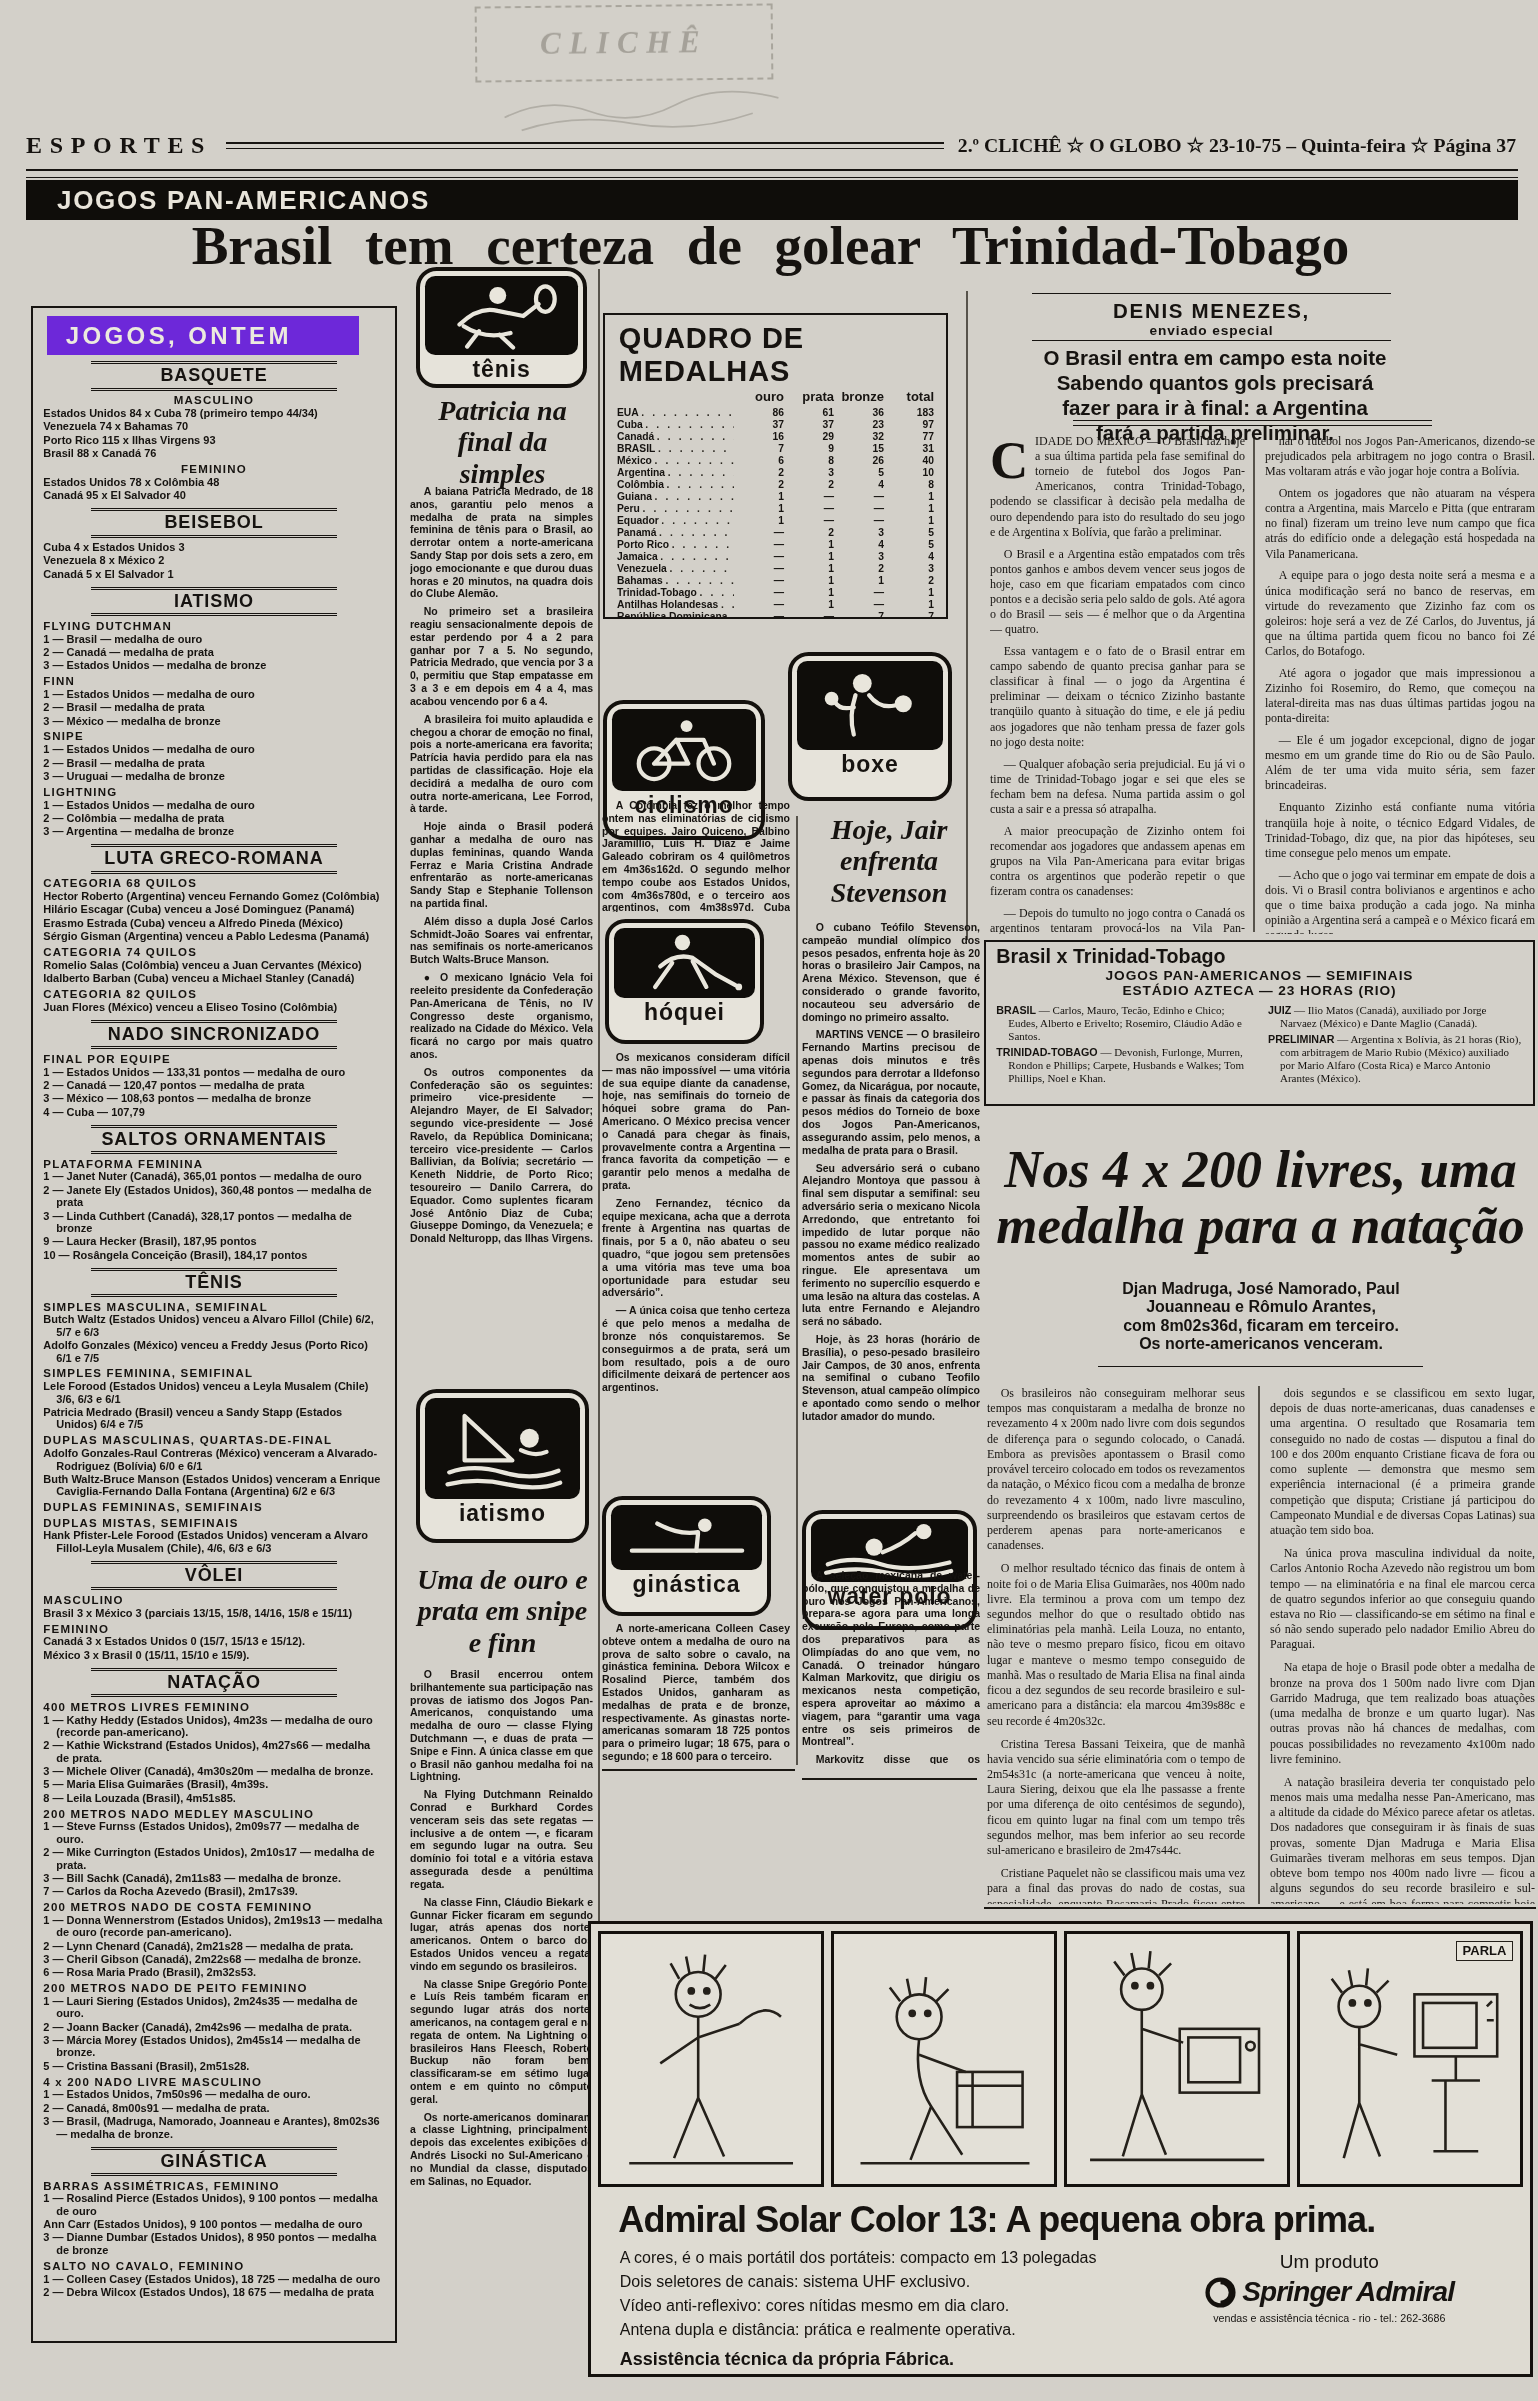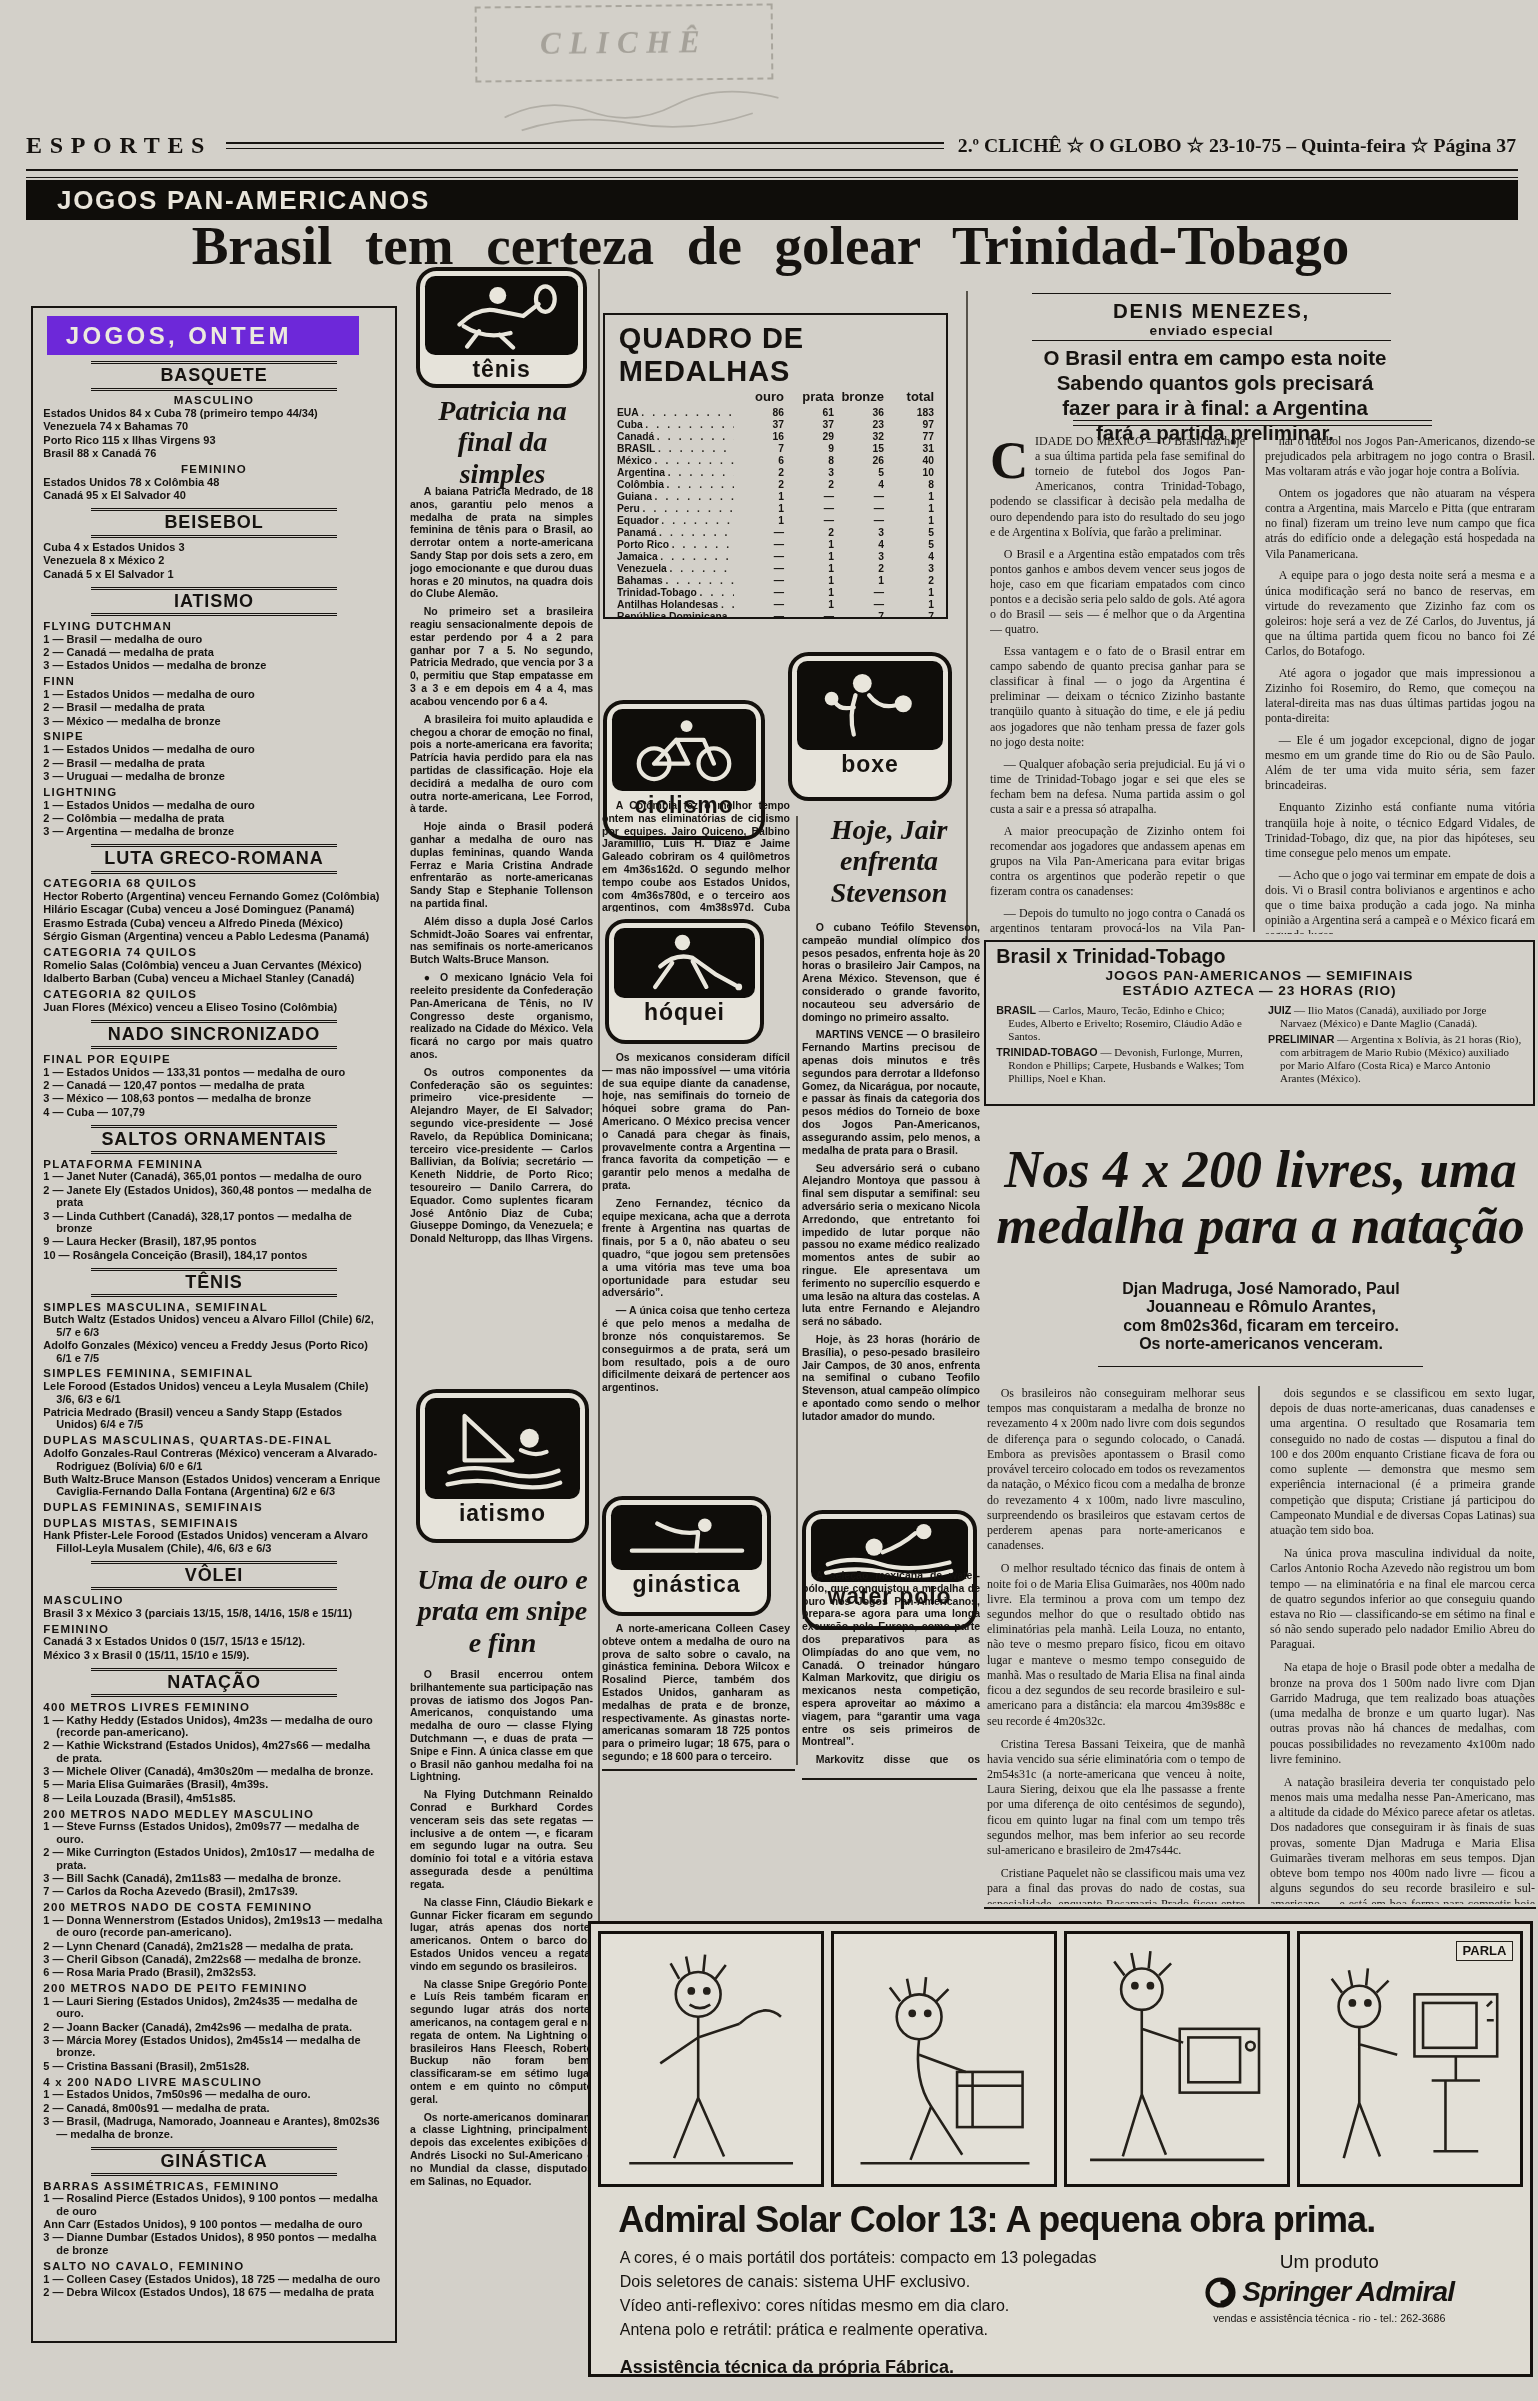--- a/index.html
+++ b/index.html
@@ -97,21 +97,21 @@
           box-sizing:border-box;background:#dedbd2;padding:6.8px;}
   #ad-panels{display:flex;height:256px;gap:6.8px;}
   .panel{flex:1;border:3.4px solid #14110d;background:#e3e0d7;position:relative;overflow:hidden;}
   .panel svg{stroke:#24201a;fill:none;stroke-width:3;}
   .bubble{position:absolute;right:6.8px;top:6.8px;border:1.7px solid #24201a;background:#e8e5db;
           font:700 13px "Liberation Sans",sans-serif;padding:1.7px 6px;}
   #ad-headline{font:700 36px "Liberation Sans",sans-serif;margin:12px 5.1px 5.1px 20.5px;letter-spacing:-0.9px;}
   #ad-cols{display:flex;}
   #ad-features{margin-left:22px;width:547px;}
   .ad-feature{font:16px/1.5 "Liberation Sans",sans-serif;}
-  #ad-footer{font:700 18px "Liberation Sans",sans-serif;margin:15px 0 0 22px;text-decoration:underline;}
+  #ad-footer{font:700 18px "Liberation Sans",sans-serif;margin:7px 0 0 22px;}
   #ad-brand{width:325px;text-align:center;margin-top:5.1px;}
   #ad-product{font:19px "Liberation Sans",sans-serif;margin-bottom:3.4px;}
   #brand-row{display:flex;align-items:center;justify-content:center;gap:6.8px;}
   #brand-name{font:italic 800 28px "Liberation Sans",sans-serif;letter-spacing:-0.9px;}
   #ad-contact{font:10.7px "Liberation Sans",sans-serif;margin-top:3.4px;}
   #markom{left:1536px;top:2188px;writing-mode:vertical-rl;font:italic 700 13px "Liberation Sans",sans-serif;
           letter-spacing:2.6px;color:#3c3830;}
 </style>
 </head>
 <body>
@@ -640,21 +640,21 @@
         </svg>
         <div class="bubble">PARLA</div>
       </div>
     </div>
     <div id="ad-headline">Admiral Solar Color 13:  A pequena obra prima.</div>
     <div id="ad-cols">
       <div id="ad-features">
           <div class="ad-feature">A cores, é o mais portátil dos portáteis: compacto em 13 polegadas</div>
           <div class="ad-feature">Dois seletores de canais: sistema UHF exclusivo.</div>
           <div class="ad-feature">Vídeo anti-reflexivo: cores nítidas mesmo em dia claro.</div>
-          <div class="ad-feature">Antena polo e retrátil: prática e realmente operativa.</div>
+          <div class="ad-feature">Antena dupla e distância: prática e realmente operativa.</div>
         </div>
       <div id="ad-brand">
         <div id="ad-product">Um produto</div>
         <div id="brand-row">
           <svg width="31" height="31" viewBox="0 0 36 36">
             <circle cx="18" cy="18" r="15" fill="none" stroke="#14110d" stroke-width="5"></circle>
             <path d="M18 6 A12 12 0 0 1 18 30" fill="none" stroke="#14110d" stroke-width="5"></path>
           </svg>
           <span id="brand-name">Springer Admiral</span>
         </div>

